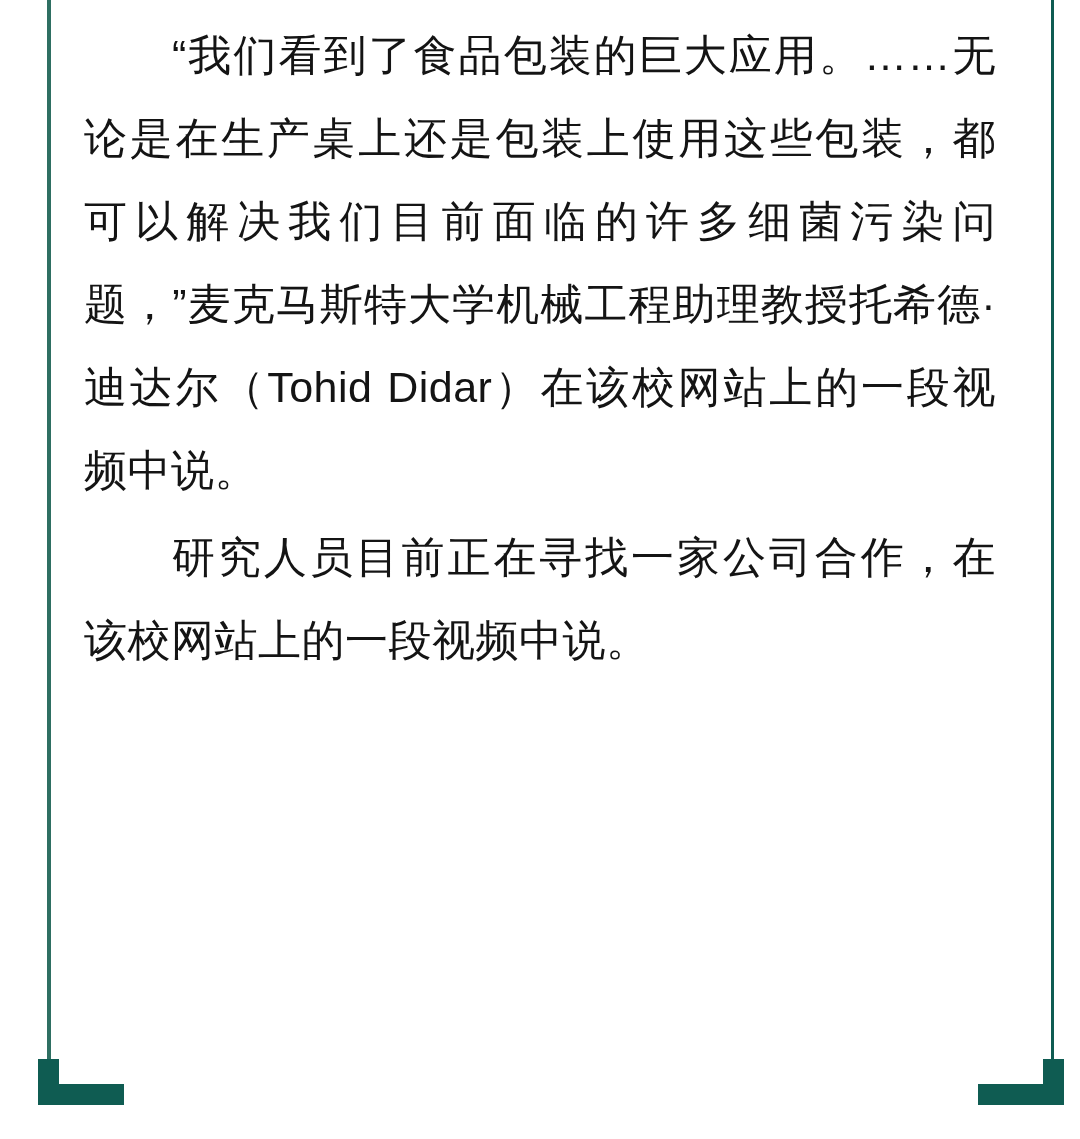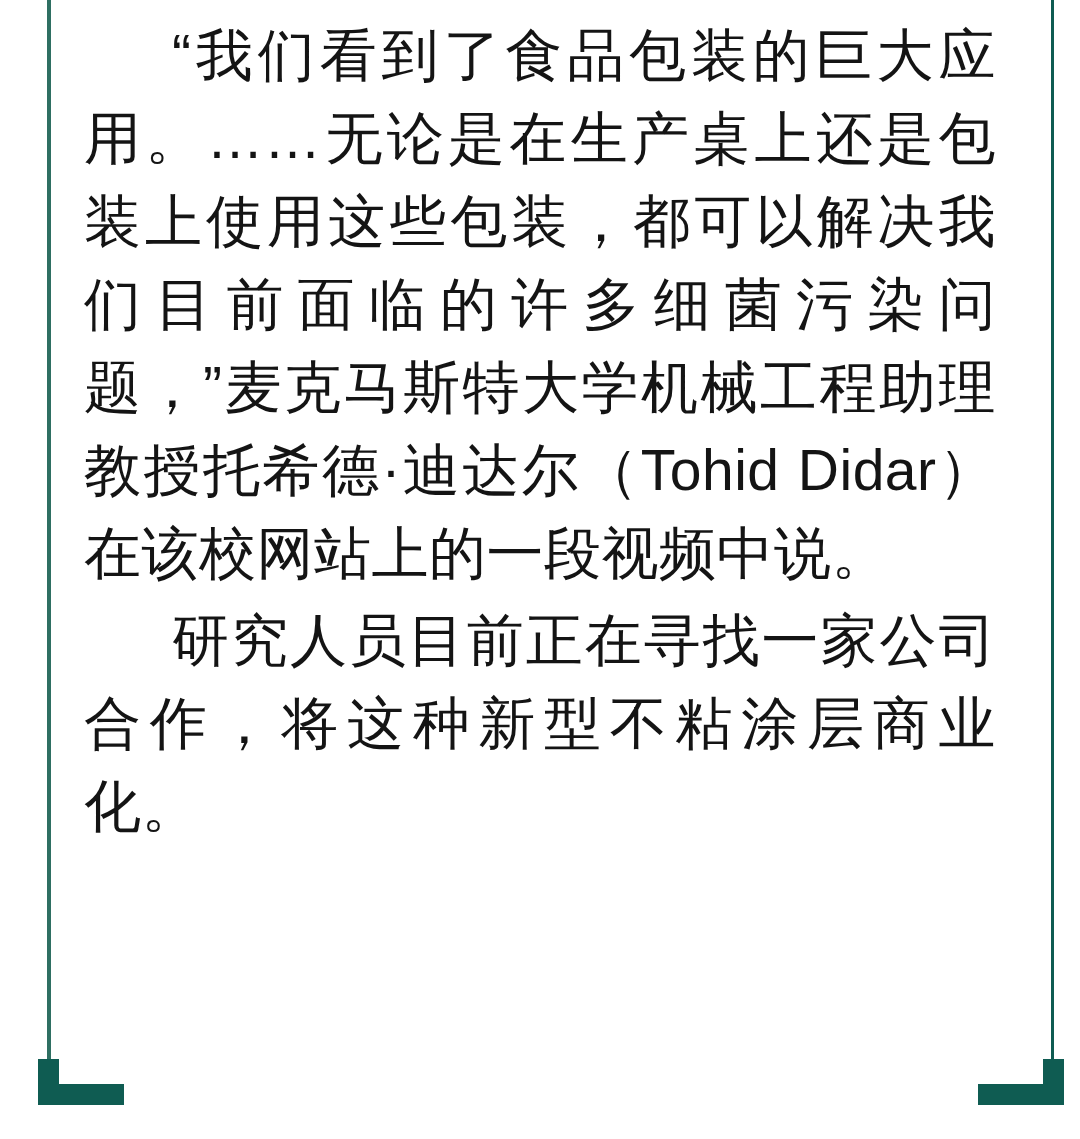--- a/index.html
+++ b/index.html
@@ -95,42 +95,42 @@
   
   .article {
     position: absolute;
     left: 84px;
     top: 14px;
     width: 912px;
   }
   .para {
     margin: 0 0 4px 0;
     color: #141414;
-    font-size: 57px;
+    font-size: 43px;
     line-height: 83px;
     letter-spacing: 0.5px;
     text-align: justify;
     text-indent: 88px;
     font-weight: 400;
   }
   .para.tight {
     text-align: justify;
   }
 </style>
 </head>
 <body>
 
 <div class="page">
 
   <div class="edge-rule-left"></div>
   <div class="edge-rule-right"></div>
 
   <div class="article">
     <p class="para">“我们看到了食品包装的巨大应用。……无论是在生产桌上还是包装上使用这些包装，都可以解决我们目前面临的许多细菌污染问题，”麦克马斯特大学机械工程助理教授托希德·迪达尔（Tohid Didar）在该校网站上的一段视频中说。</p>
-    <p class="para tight">研究人员目前正在寻找一家公司合作，将这种新型不粘涂层商业化。</p>
+    <p class="para tight">研究人员目前正在寻找一家公司合作，在该校网站上的一段视频中说。</p>
   </div>
 
   <div class="corner-bl">
     <div class="v"></div>
     <div class="h"></div>
   </div>
 
   <div class="corner-br">
     <div class="v"></div>
     <div class="h"></div>

